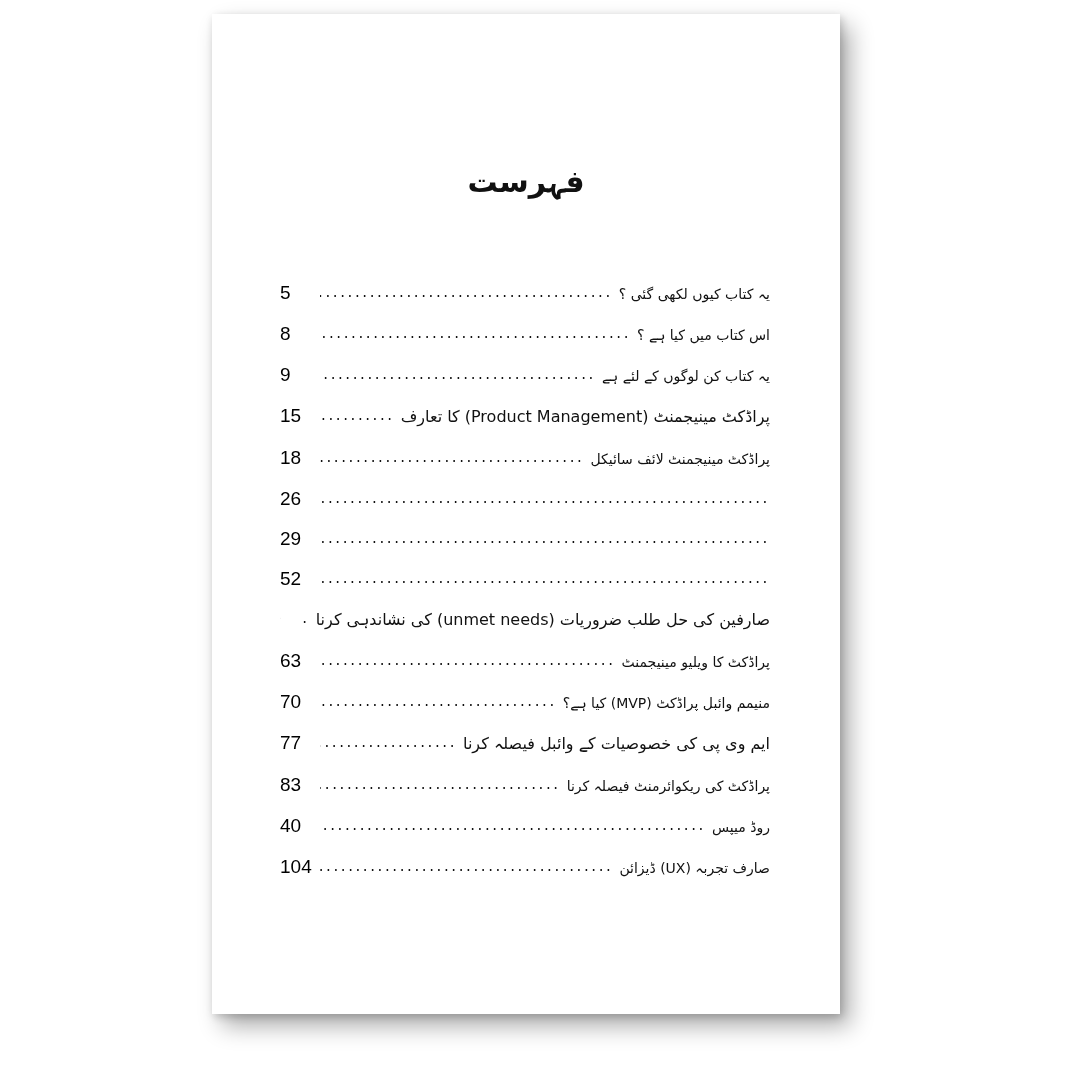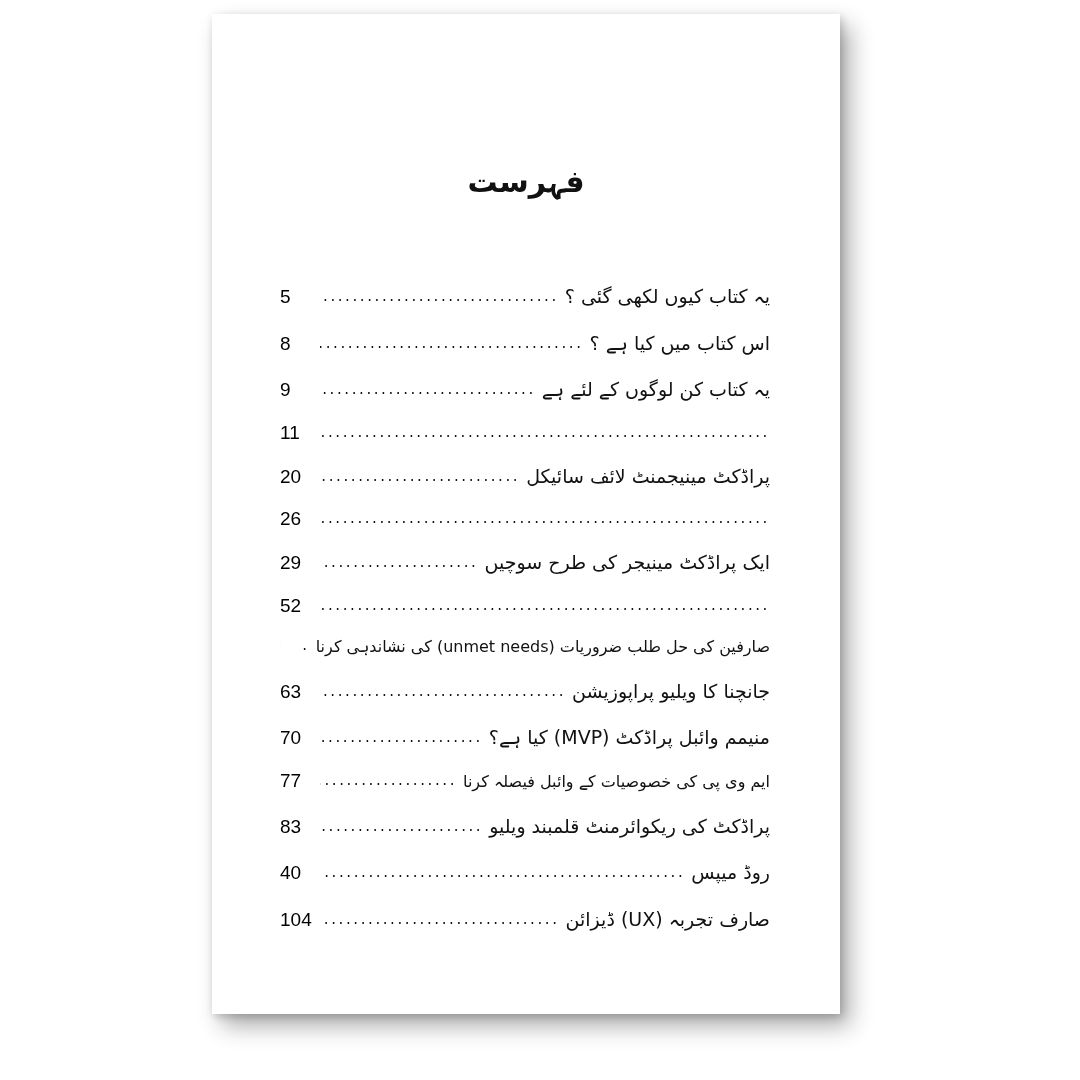--- a/index.html
+++ b/index.html
@@ -64,21 +64,21 @@
     display: flex;
     flex-direction: row;
     align-items: baseline;
     width: 100%;
     margin-bottom: 18px;
     white-space: nowrap;
     overflow: hidden;
   }
 
   .toc-text {
-    font-size: 19px;
+    font-size: 14px;
     color: #111111;
     font-family: "DejaVu Sans", "Liberation Sans", sans-serif;
     flex: 0 0 auto;
     padding-left: 6px;
     line-height: 1.5;
   }
 
   .toc-leader {
     flex: 1 1 auto;
     min-width: 10px;
@@ -136,81 +136,81 @@
             <div class="toc-page">8</div>
           </div>
           <div class="toc-row">
             <div class="toc-text">یہ کتاب کن لوگوں کے لئے ہے</div>
             <div class="toc-leader">
               <span>................................................................................</span>
             </div>
             <div class="toc-page">9</div>
           </div>
           <div class="toc-row long">
-            <div class="toc-leader">
-              <span>................................................................................</span>
-            </div>
-            <div class="toc-page">11</div>
+            <div class="toc-text">پراڈکٹ مینیجمنٹ (Product Management) کا تعارف</div>
+            <div class="toc-leader">
+              <span>................................................................................</span>
+            </div>
+            <div class="toc-page">15</div>
           </div>
           <div class="toc-row">
             <div class="toc-text">پراڈکٹ مینیجمنٹ لائف سائیکل</div>
             <div class="toc-leader">
               <span>................................................................................</span>
             </div>
-            <div class="toc-page">20</div>
+            <div class="toc-page">18</div>
           </div>
           <div class="toc-row long">
             <div class="toc-leader">
               <span>................................................................................</span>
             </div>
             <div class="toc-page">26</div>
           </div>
           <div class="toc-row">
-            <div class="toc-text">ایک پراڈکٹ مینیجر کی طرح سوچیں</div>
             <div class="toc-leader">
               <span>................................................................................</span>
             </div>
             <div class="toc-page">29</div>
           </div>
           <div class="toc-row long">
             <div class="toc-leader">
               <span>................................................................................</span>
             </div>
             <div class="toc-page">52</div>
           </div>
           <div class="toc-row long">
             <div class="toc-text">صارفین کی حل طلب ضروریات (unmet needs) کی نشاندہی کرنا</div>
             <div class="toc-leader">
               <span>................................................................................</span>
             </div>
             <div class="toc-page">60</div>
           </div>
           <div class="toc-row">
-            <div class="toc-text">جانچنا کا ویلیو پراپوزیشن</div>
+            <div class="toc-text">پراڈکٹ کا ویلیو مینیجمنٹ</div>
             <div class="toc-leader">
               <span>................................................................................</span>
             </div>
             <div class="toc-page">63</div>
           </div>
           <div class="toc-row">
             <div class="toc-text">منیمم وائبل پراڈکٹ (MVP) کیا ہے؟</div>
             <div class="toc-leader">
               <span>................................................................................</span>
             </div>
             <div class="toc-page">70</div>
           </div>
           <div class="toc-row long">
             <div class="toc-text">ایم وی پی کی خصوصیات کے وائبل فیصلہ کرنا</div>
             <div class="toc-leader">
               <span>................................................................................</span>
             </div>
             <div class="toc-page">77</div>
           </div>
           <div class="toc-row">
-            <div class="toc-text">پراڈکٹ کی ریکوائرمنٹ قلمبند ویلیو</div>
+            <div class="toc-text">پراڈکٹ کی ریکوائرمنٹ فیصلہ کرنا</div>
             <div class="toc-leader">
               <span>................................................................................</span>
             </div>
             <div class="toc-page">83</div>
           </div>
           <div class="toc-row">
             <div class="toc-text">روڈ میپس</div>
             <div class="toc-leader">
               <span>................................................................................</span>
             </div>

